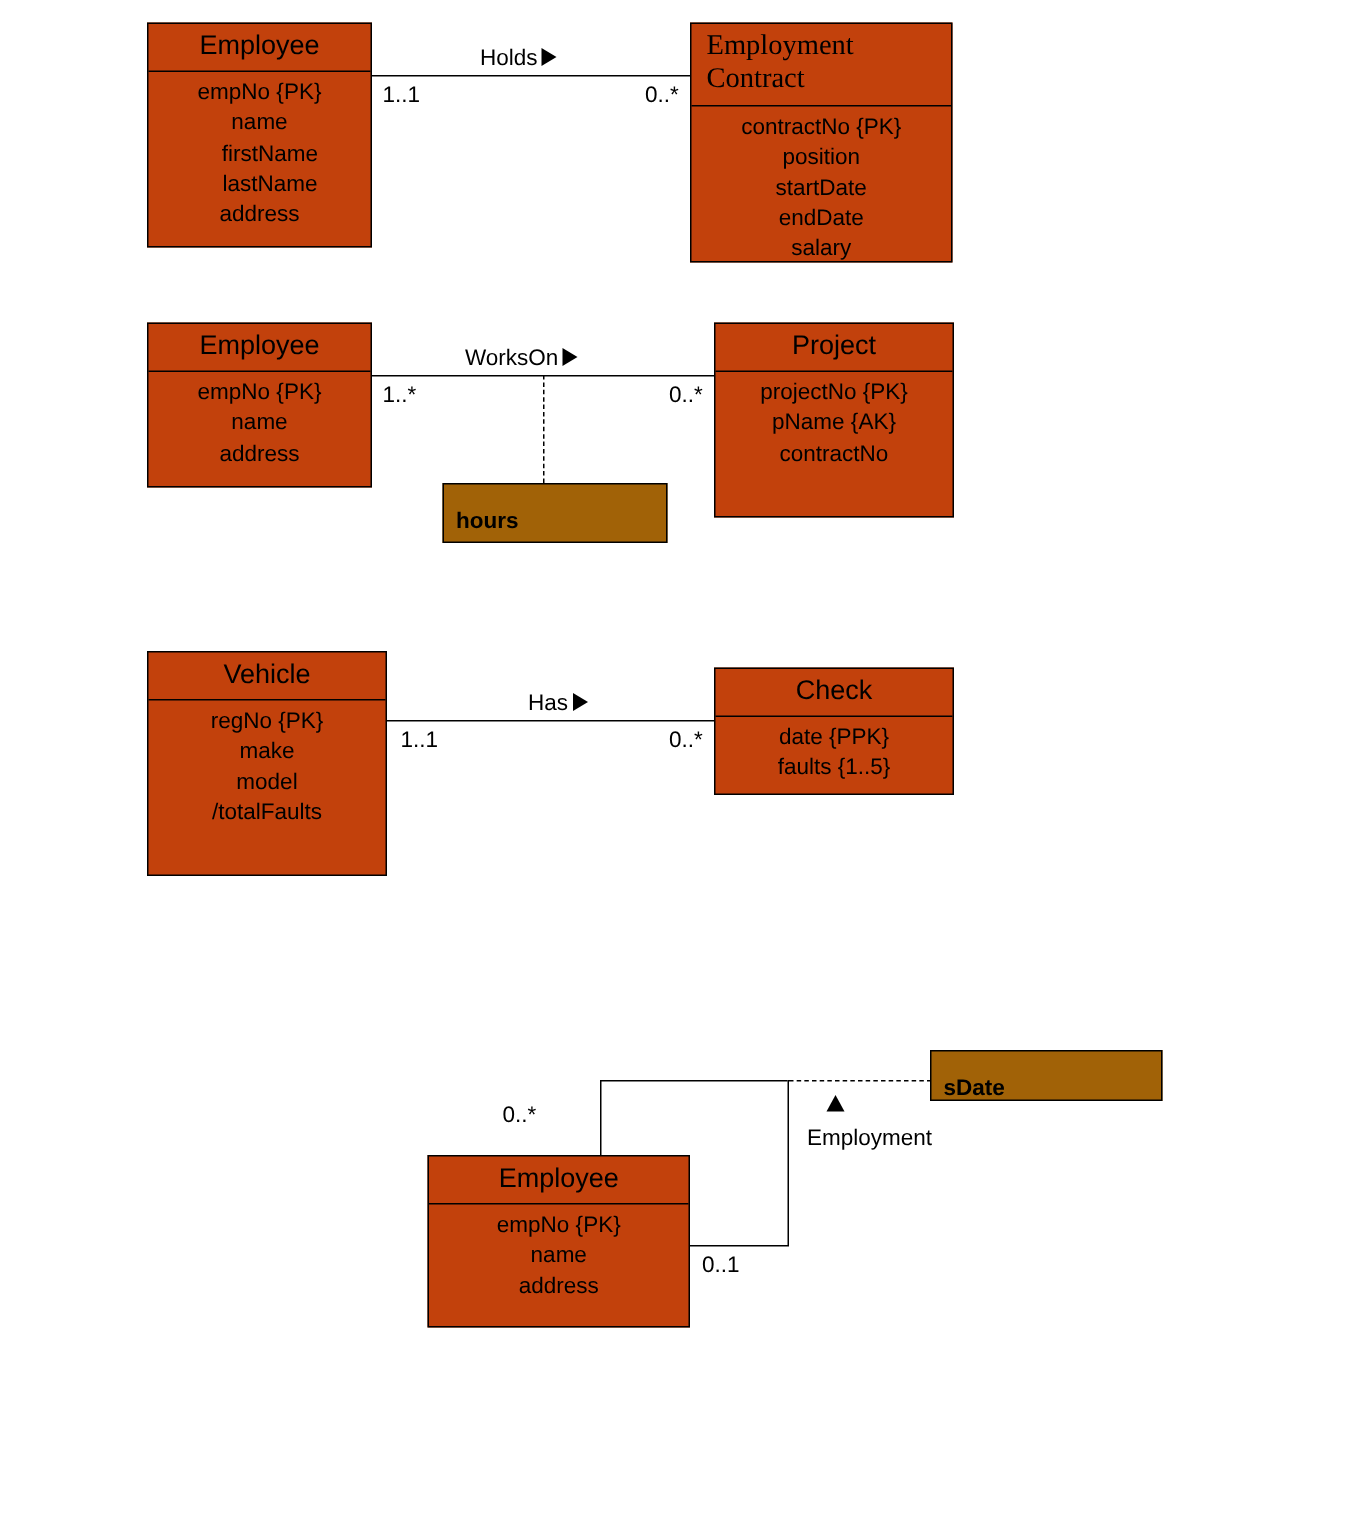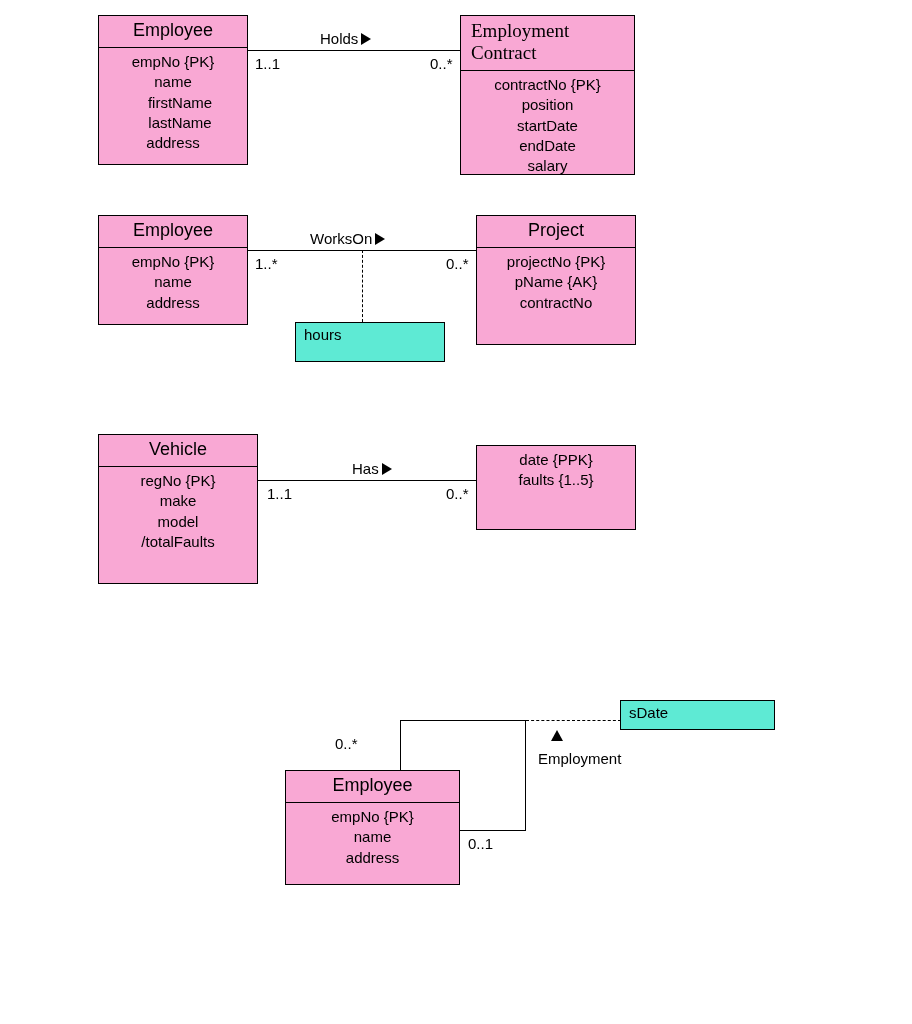--- a/index.html
+++ b/index.html
@@ -11,21 +11,21 @@
     color: #000;
   }
   .canvas {
     position: relative;
     width: 912px;
     height: 1024px;
   }
   .entity {
     position: absolute;
     border: 1.5px solid #000;
-    background: #f9a8d4;
+    background: #c2410c;
     box-sizing: border-box;
   }
   .entity-title {
     text-align: center;
     font-size: 18px;
     padding: 4px 6px 6px 6px;
     border-bottom: 1.5px solid #000;
     font-family: Arial, sans-serif;
   }
   .entity-title.serif {
@@ -37,24 +37,25 @@
   .entity-attrs {
     padding: 4px 8px 8px 8px;
     font-size: 15px;
     line-height: 1.35;
     text-align: center;
   }
   .indent { padding-left: 14px; display:block; }
   .assoc-box {
     position: absolute;
     border: 1.5px solid #000;
-    background: #5eead4;
+    background: #a16207;
     box-sizing: border-box;
-    padding: 3px 8px;
-    font-size: 15px;
+    padding: 16px 8px;
+    font-size: 15px;
+    font-weight: bold;
   }
   .label {
     position: absolute;
     font-size: 15px;
     background: transparent;
     white-space: nowrap;
   }
   .hline {
     position: absolute;
     height: 0;
@@ -160,20 +161,21 @@
     <div class="entity-title">Vehicle</div>
     <div class="entity-attrs">
       <span>regNo {PK}</span><br>
       <span>make</span><br>
       <span>model</span><br>
       <span>/totalFaults</span>
     </div>
   </div>
 
   <div class="entity" style="left:476px; top:445px; width:160px; height:85px;">
+    <div class="entity-title">Check</div>
     <div class="entity-attrs">
       <span>date {PPK}</span><br>
       <span>faults {1..5}</span>
     </div>
   </div>
 
   <div class="hline" style="left:258px; top:480px; width:218px;"></div>
   <div class="label" style="left:352px; top:460px;">
     <span>Has</span><span class="tri-right"></span>
   </div>

